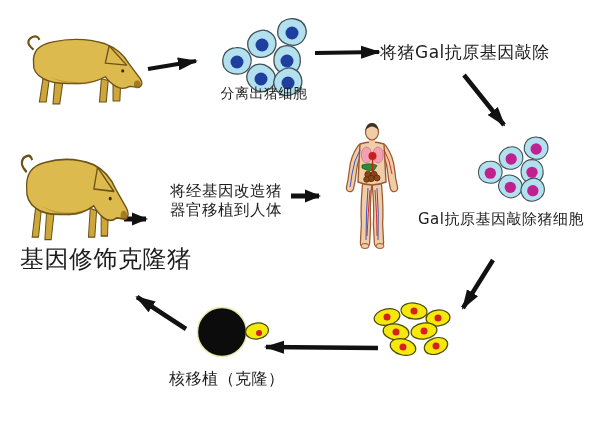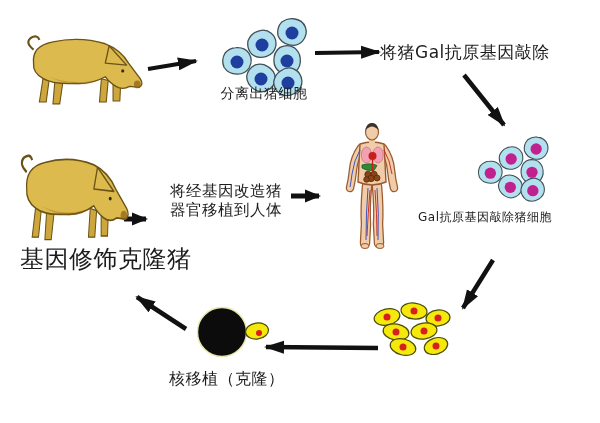--- a/index.html
+++ b/index.html
@@ -180,21 +180,21 @@
         <path d="M26,66 Q24,90 23,112"></path>
         <path d="M31,66 Q33,90 33,112"></path>
       </g>
     </g>
   </svg>
 
   <div class="lbl" style="left:214px;top:85px;width:100px;text-align:center;font-size:14px">分离出猪细胞</div>
 
   <div class="lbl" style="left:380px;top:43px;font-size:17px">将猪Gal抗原基因敲除</div>
 
-  <div class="lbl" style="left:418px;top:211px;font-size:12px">Gal抗原基因敲除猪细胞</div>
+  <div class="lbl" style="left:418px;top:211px;font-size:15px">Gal抗原基因敲除猪细胞</div>
 
 
 
   <div class="lbl" style="left:169px;top:370px;font-size:16px">核移植（克隆）</div>
 
   <div class="lbl" style="left:20px;top:246px;font-size:24px">基因修饰克隆猪</div>
 
   <div class="lbl center" style="left:170px;top:182px;width:114px;font-size:15.5px;line-height:18.5px">
     <div>将经基因改造猪</div>
     <div>器官移植到人体</div>

